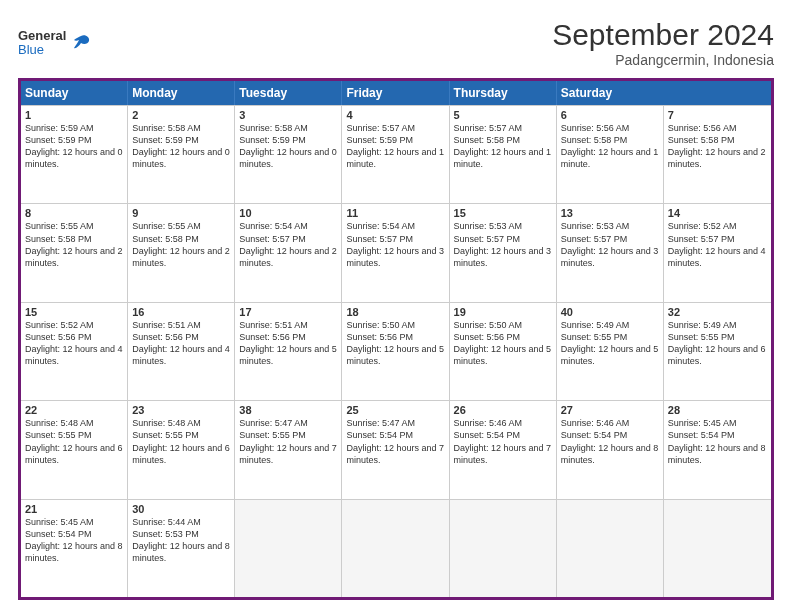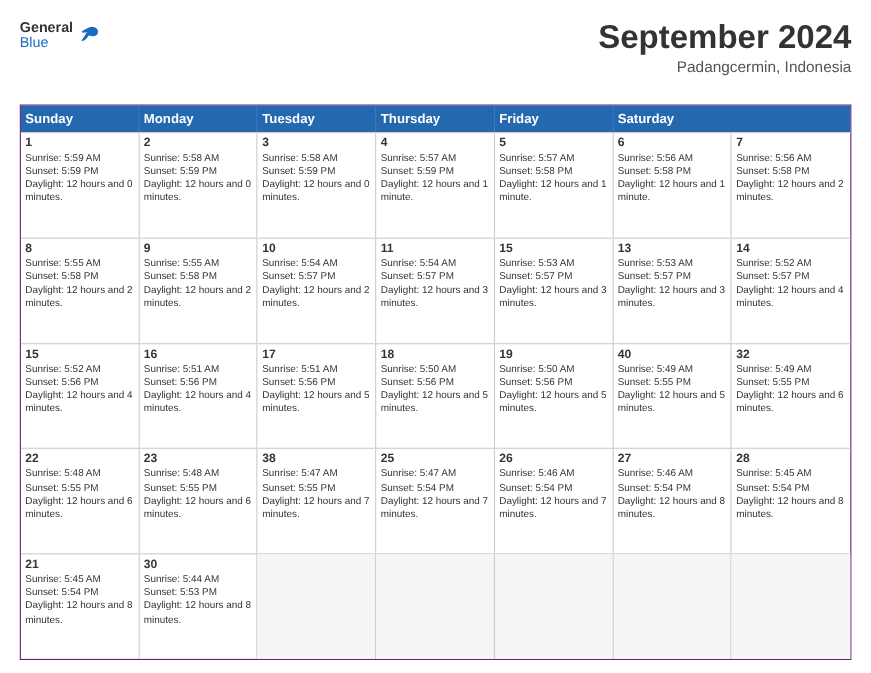--- a/index.html
+++ b/index.html
@@ -13,45 +13,45 @@
     .page {
       width: 792px;
       height: 612px;
       padding: 18px 18px 12px 18px;
       display: flex;
       flex-direction: column;
     }
     .header {
       display: flex;
       justify-content: space-between;
-      align-items: flex-start;
-      margin-bottom: 27px;
+      align-items: center;
+      margin-bottom: 10px;
     }
     .logo {
       display: flex;
       align-items: center;
       gap: 4px;
     }
     .title-block {
       text-align: right;
     }
     .month-title {
       font-size: 30px;
-      font-weight: bold;
+      font-weight: normal;
       color: #333;
     }
     .location {
       font-size: 14px;
       color: #555;
     }
     .calendar {
       flex: 1;
       display: flex;
       flex-direction: column;
-      border: 1px solid #701a75;
+      border: 3px solid #701a75;
     }
     .cal-header {
       display: grid;
       grid-template-columns: repeat(7, 1fr);
       background: #2468b0;
     }
     .cal-header-cell {
       color: #fff;
       font-size: 12px;
       font-weight: bold;
@@ -110,22 +110,22 @@
       <div class="month-title">September 2024</div>
       <div class="location">Padangcermin, Indonesia</div>
     </div>
   </div>
 
   <div class="calendar">
     <div class="cal-header">
       <div class="cal-header-cell">Sunday</div>
       <div class="cal-header-cell">Monday</div>
       <div class="cal-header-cell">Tuesday</div>
+      <div class="cal-header-cell">Friday</div>
       <div class="cal-header-cell">Thursday</div>
-      <div class="cal-header-cell">Friday</div>
       <div class="cal-header-cell">Saturday</div>
     </div>
     <div class="cal-body" id="cal-body">
     <div class="cal-row">
           <div class="cal-cell">
         <span class="day-num">1</span>
         <div class="cell-info">
           Sunrise: 5:59 AM<br>
           Sunset: 5:59 PM<br>
           Daylight: 12 hours and 0 minutes.

